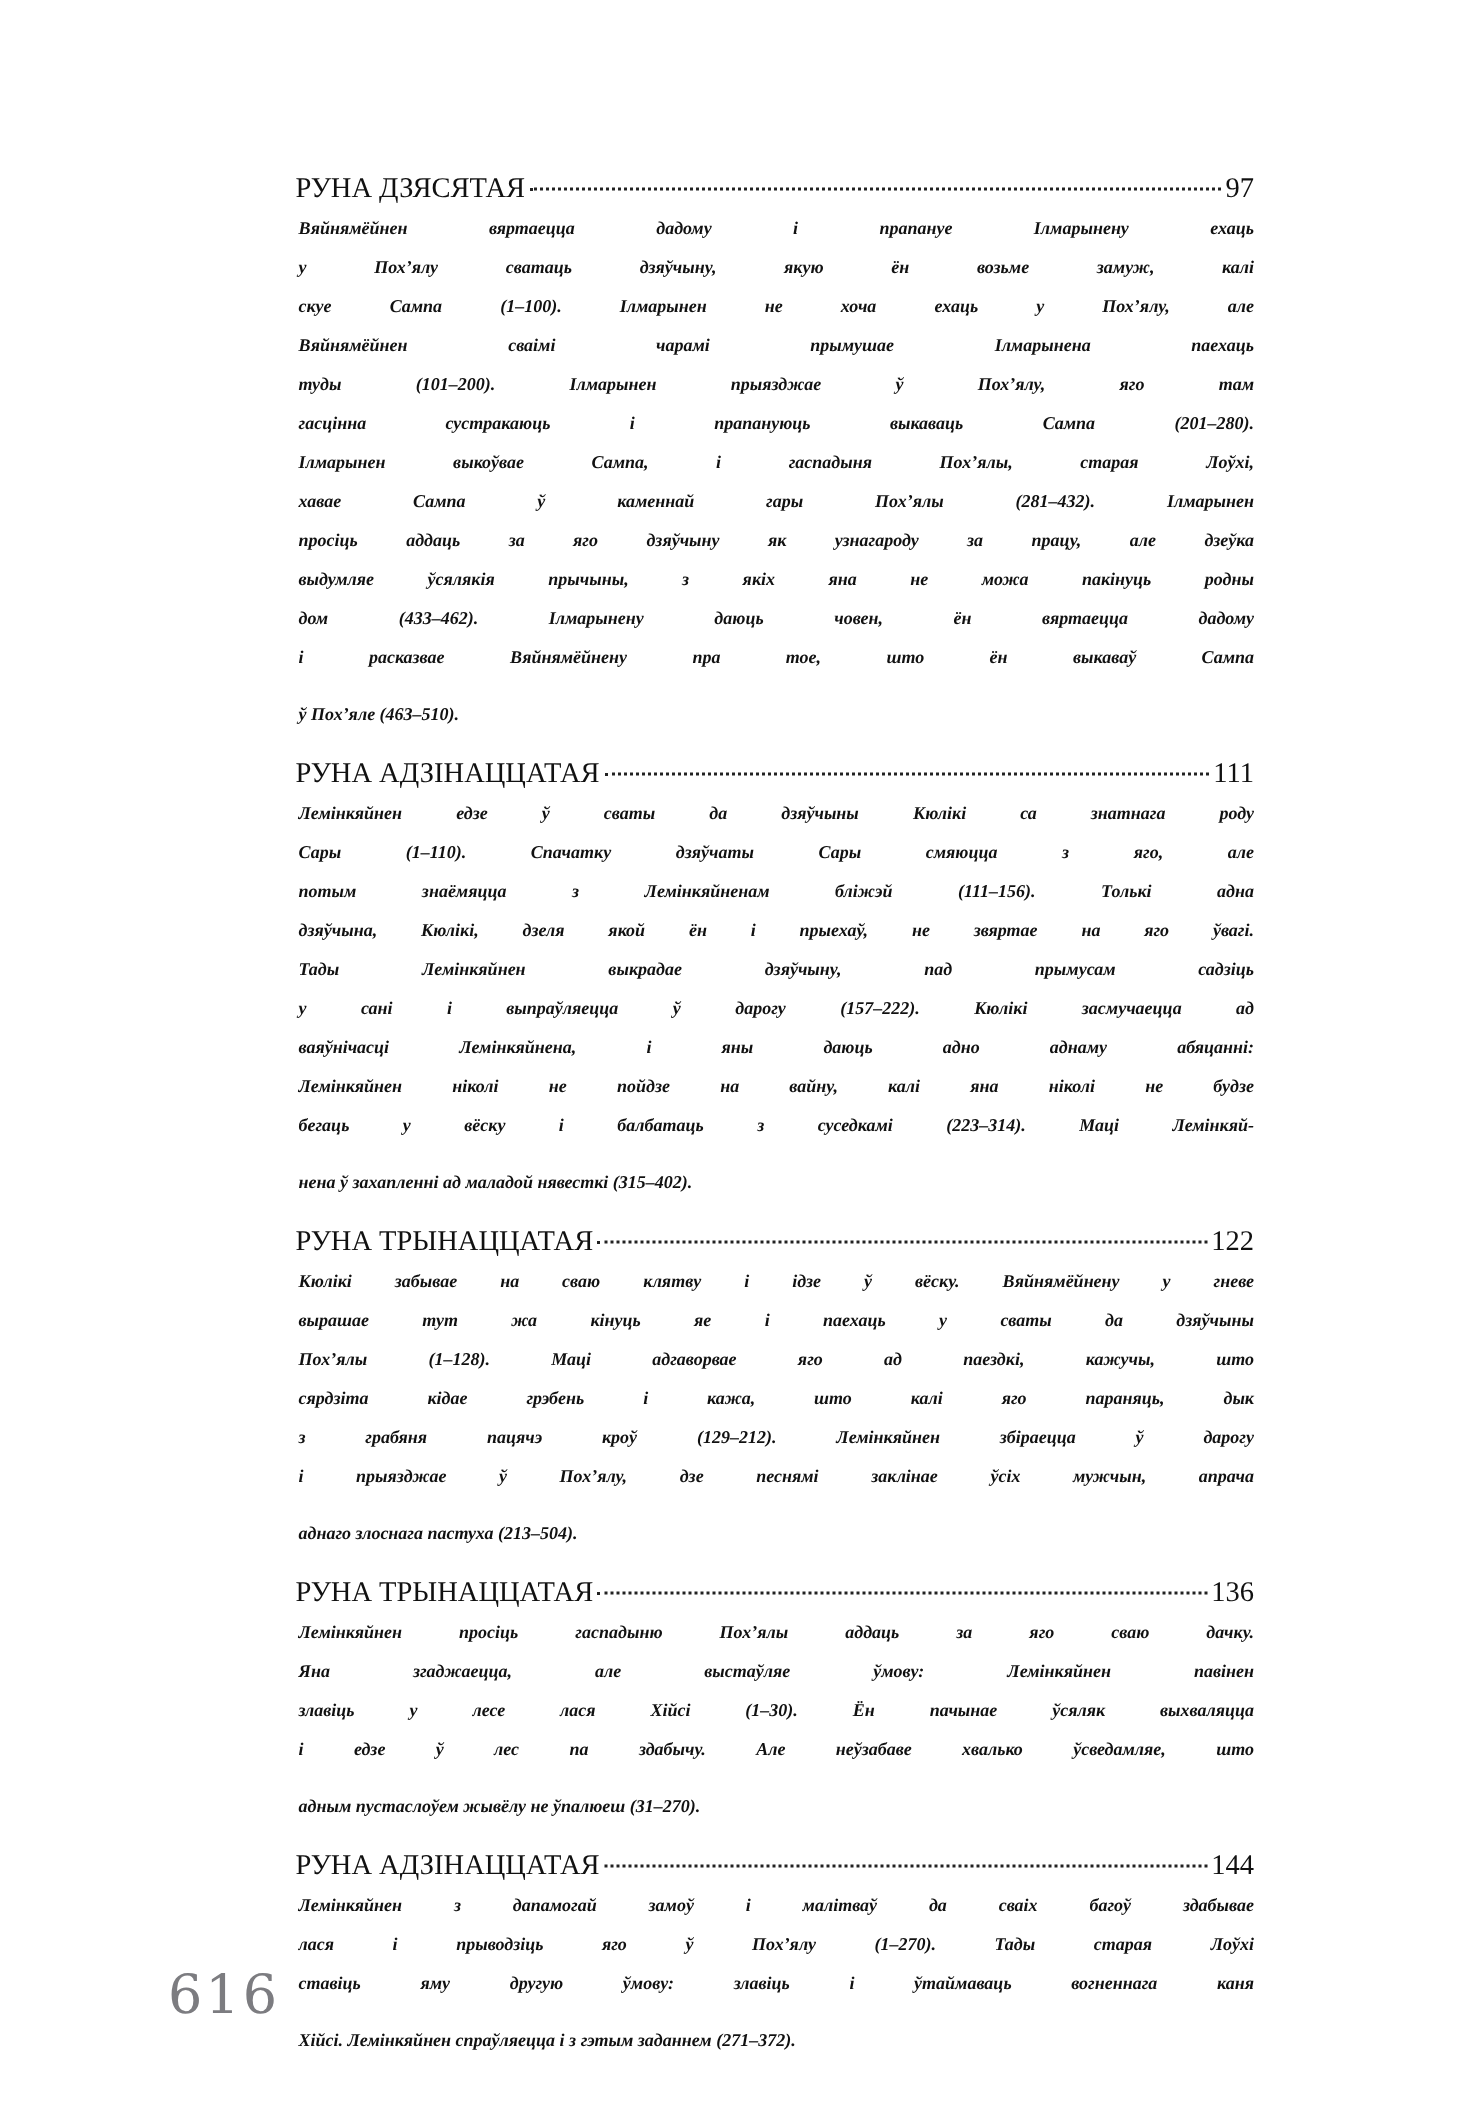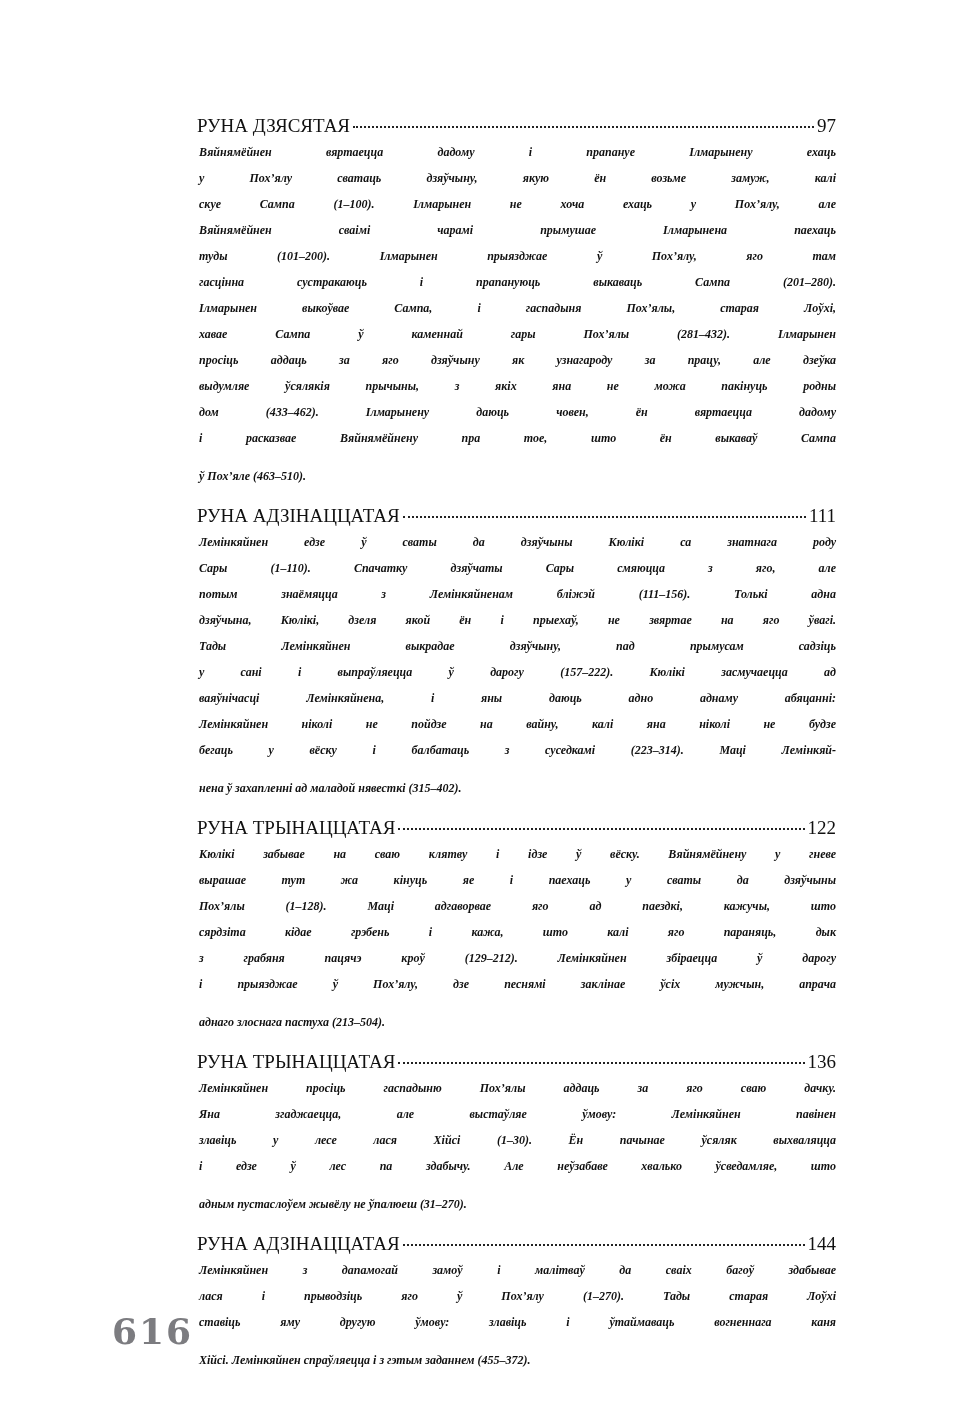--- a/index.html
+++ b/index.html
@@ -19,21 +19,21 @@
   .heading .pnum { flex: 0 0 auto; }
   .desc {
     margin-left: 49px;
     font-family: "Liberation Serif", serif; font-style: italic; font-weight: bold;
     font-size: 12px; line-height: 26px;
   }
   .desc .line { display: block; text-align: justify; text-align-last: justify; white-space: nowrap; height: 26px; overflow: visible; }
   .desc .line.last { text-align-last: left; margin-top: 12px; }
   .folio {
     position: absolute; left: 112px; top: 1310px;
-    font-family: "DejaVu Serif", serif; font-size: 36px; color: #7c7c80; letter-spacing: 2px; font-weight: bold;
+    font-family: "DejaVu Serif", serif; font-size: 36px; color: #7c7c80; letter-spacing: 2px;
   }
 </style>
 </head>
 <body>
 
 <div class="page" id="toc">
     <div class="entry">
       <div class="heading">
         <span class="title">РУНА ДЗЯСЯТАЯ</span>
         <span class="dots"></span>
@@ -107,17 +107,17 @@
     <div class="entry">
       <div class="heading">
         <span class="title">РУНА АДЗІНАЦЦАТАЯ</span>
         <span class="dots"></span>
         <span class="pnum">144</span>
       </div>
       <div class="desc">
         <span class="line">Лемінкяйнен з дапамогай замоў і малітваў да сваіх багоў здабывае</span>
         <span class="line">лася і прыводзіць яго ў Пох’ялу (1–270). Тады старая Лоўхі</span>
         <span class="line">ставіць яму другую ўмову: злавіць і ўтаймаваць вогненнага каня</span>
-        <span class="line last">Хійсі. Лемінкяйнен спраўляецца і з гэтым заданнем (455–372).</span>
+        <span class="line last">Хійсі. Лемінкяйнен спраўляецца і з гэтым заданнем (271–372).</span>
       </div>
     </div>
   </div>
 <div class="folio">616</div>
 
 </body></html>

